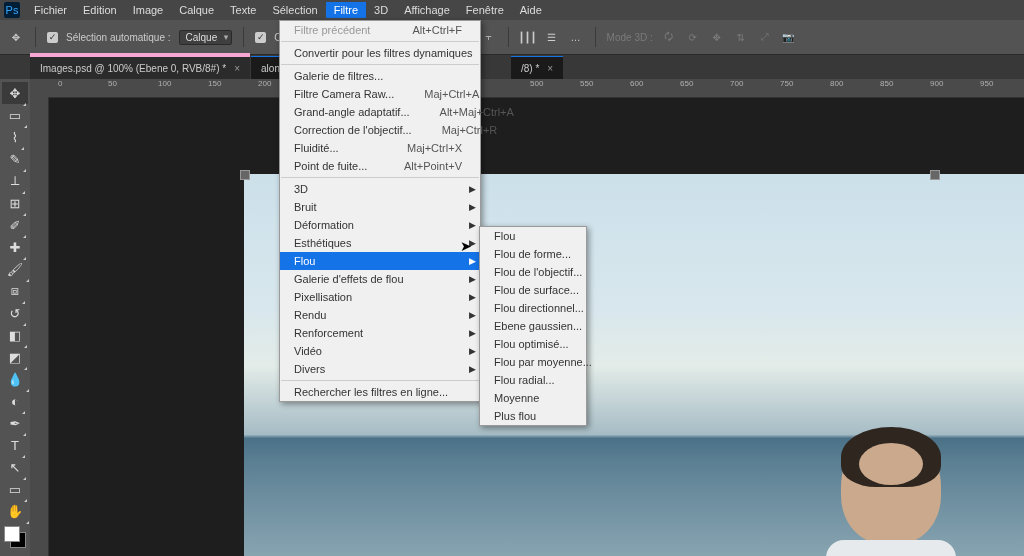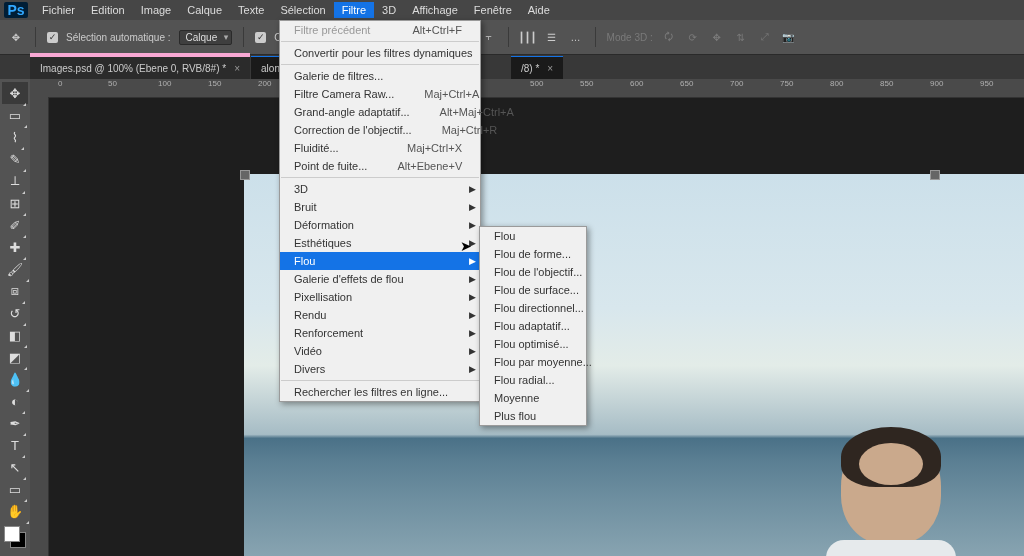--- a/index.html
+++ b/index.html
@@ -1,17 +1,17 @@
 <!DOCTYPE html>
 <html><head>
 <meta charset="utf-8">
 <style>
 html,body{margin:0;padding:0;width:1024px;height:556px;overflow:hidden;background:#1a1a1a;font-family:"Segoe UI",Tahoma,sans-serif;font-size:11px;color:#ccc;user-select:none}
 .menubar{height:20px;background:#464646;display:flex;align-items:center;padding:0 4px}
-.app-icon{width:24px;height:16px;background:#001e36;display:flex;align-items:center;justify-content:center;font-size:14px;font-weight:bold;color:#31a8ff;margin-right:6px;border-radius:2px}
+.app-icon{width:16px;height:16px;background:#001e36;display:flex;align-items:center;justify-content:center;font-size:11px;font-weight:normal;color:#31a8ff;margin-right:6px;border-radius:2px}
 .menubar-item{padding:2px 8px;color:#ddd}
 .menubar-item.open{background:#1473e6;color:#fff}
 .optbar{height:34px;background:#535353;display:flex;align-items:center;padding:0 8px;border-bottom:1px solid #2a2a2a;gap:8px;font-size:10px}
 .opt-sep{width:1px;height:20px;background:#3a3a3a;margin:0 3px}
 .opt-ctl{display:flex;align-items:center;gap:4px;color:#ccc}
 .opt-sel{background:#3f3f3f;border:1px solid #2a2a2a;padding:1px 14px 1px 6px;color:#ddd;position:relative;border-radius:2px}
 .opt-sel:after{content:"▾";position:absolute;right:3px;top:1px;font-size:9px;color:#aaa}
 .opt-chk{width:11px;height:11px;background:#ccc;display:inline-flex;align-items:center;justify-content:center;color:#333;font-size:9px;border-radius:2px}
 .opt-icn{width:16px;height:16px;display:flex;align-items:center;justify-content:center;color:#ccc}
 .faded{color:#7a7a7a}
@@ -243,21 +243,21 @@
   <div class="mrow">
       <span>Correction de l'objectif...</span>
       <span class="msc">Maj+Ctrl+R</span>
     </div>
   <div class="mrow">
       <span>Fluidité...</span>
       <span class="msc">Maj+Ctrl+X</span>
     </div>
   <div class="mrow">
       <span>Point de fuite...</span>
-      <span class="msc">Alt+Ebene+V</span>
+      <span class="msc">Alt+Point+V</span>
     </div>
   <div class="msep"></div>
   <div class="mrow">
       <span>3D</span>
       <span class="arrw">▶</span>
     </div>
   <div class="mrow">
       <span>Bruit</span>
       <span class="arrw">▶</span>
     </div>
@@ -313,21 +313,21 @@
   <div class="mrow">
       <span>Flou de l'objectif...</span>
     </div>
   <div class="mrow">
       <span>Flou de surface...</span>
     </div>
   <div class="mrow">
       <span>Flou directionnel...</span>
     </div>
   <div class="mrow">
-      <span>Flou adaptatif...</span>
+      <span>Ebene gaussien...</span>
     </div>
   <div class="mrow">
       <span>Flou optimisé...</span>
     </div>
   <div class="mrow">
       <span>Flou par moyenne...</span>
     </div>
   <div class="mrow">
       <span>Flou radial...</span>
     </div>

